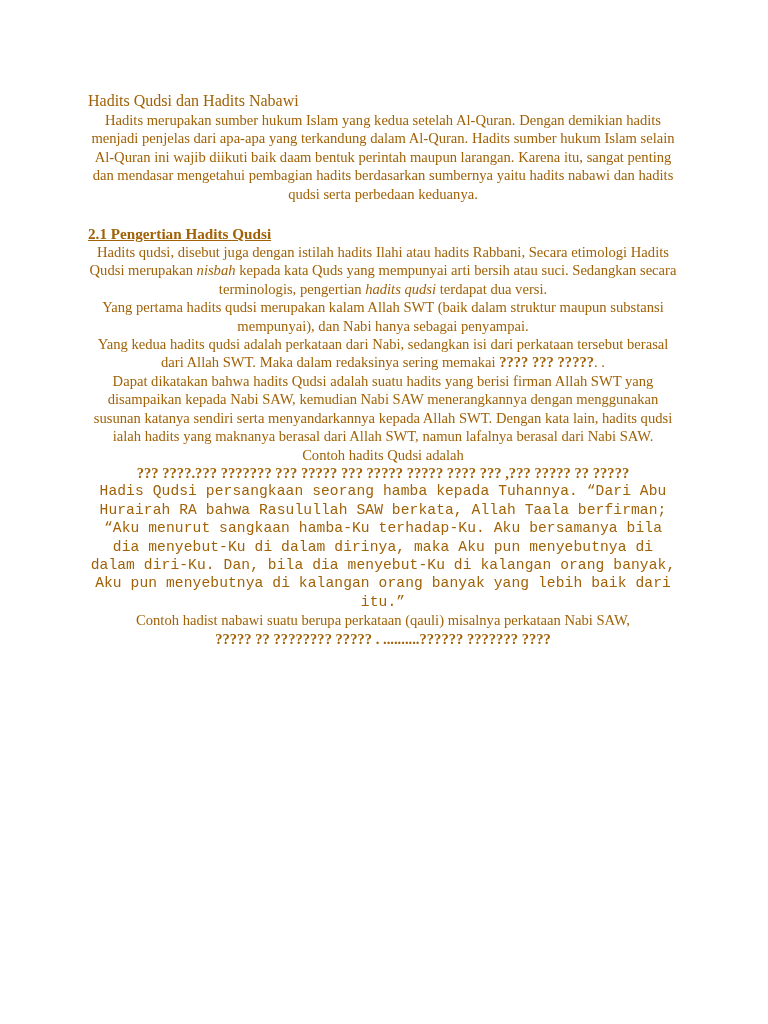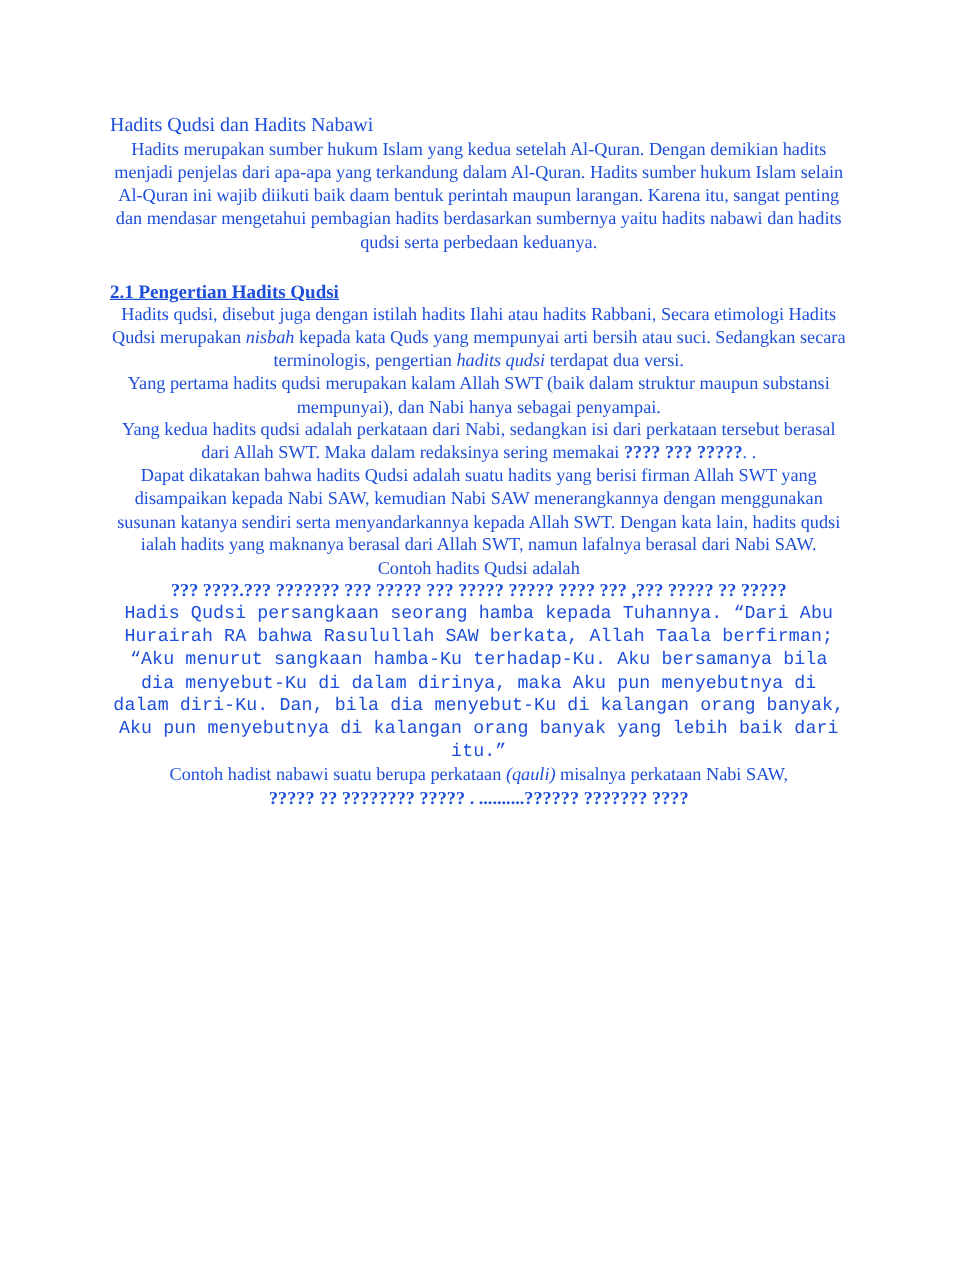--- a/index.html
+++ b/index.html
@@ -15,21 +15,21 @@
     overflow: hidden;
   }
   .content {
     position: absolute;
     left: 88px;
     top: 91px;
     width: 590px;
     font-family: "Liberation Serif", "DejaVu Serif", serif;
     font-size: 14.6px;
     line-height: 18.4px;
-    color: #1d4ed8;
+    color: #a16207;
   }
   .content p { margin: 0; text-align: center; }
   .doc-title {
     font-size: 16px;
     line-height: 20px;
     font-weight: normal;
     margin: 0;
   }
   .p-intro {
     margin: 18px 0 0 15px;
@@ -75,18 +75,18 @@
     <p class="p-l1">Dapat dikatakan bahwa hadits Qudsi adalah suatu hadits yang berisi firman Allah SWT yang disampaikan kepada Nabi SAW, kemudian Nabi SAW menerangkannya dengan menggunakan susunan katanya sendiri serta menyandarkannya kepada Allah SWT. Dengan kata lain, hadits qudsi ialah hadits yang maknanya berasal dari Allah SWT, namun lafalnya berasal dari Nabi SAW.</p>
 
     <p class="p-l1 noj mt15">Contoh hadits Qudsi adalah</p>
 
     <p class="p-deep bold mt15">??? ????.??? ??????? ??? ????? ??? ????? ????? ???? ??? ,??? ????? ?? ?????</p>
 
     <p class="p-deep translation mt16">Hadis Qudsi persangkaan seorang hamba kepada Tuhannya. “Dari Abu Hurairah RA bahwa Rasulullah SAW berkata, Allah Taala berfirman; “Aku menurut sangkaan hamba-Ku terhadap-Ku. Aku bersamanya bila dia menyebut-Ku di dalam dirinya, maka Aku pun menyebutnya di dalam diri-Ku. Dan, bila dia menyebut-Ku di kalangan orang banyak, Aku pun menyebutnya di kalangan orang banyak yang lebih baik dari itu.”</p>
 
 
 
-    <p class="noj mt17"><span>Contoh hadist nabawi suatu berupa perkataan </span><span style="font-style: italic;">(qauli)</span><span> misalnya perkataan Nabi SAW,</span></p>
+    <p class="noj mt17"><span>Contoh hadist nabawi suatu berupa perkataan </span><span style="">(qauli)</span><span> misalnya perkataan Nabi SAW,</span></p>
 
     <p class="arabic-right bold mt17">????? ?? ???????? ????? . ..........?????? ??????? ????</p>
 
   </div>
 </div>
 
 </body></html>

